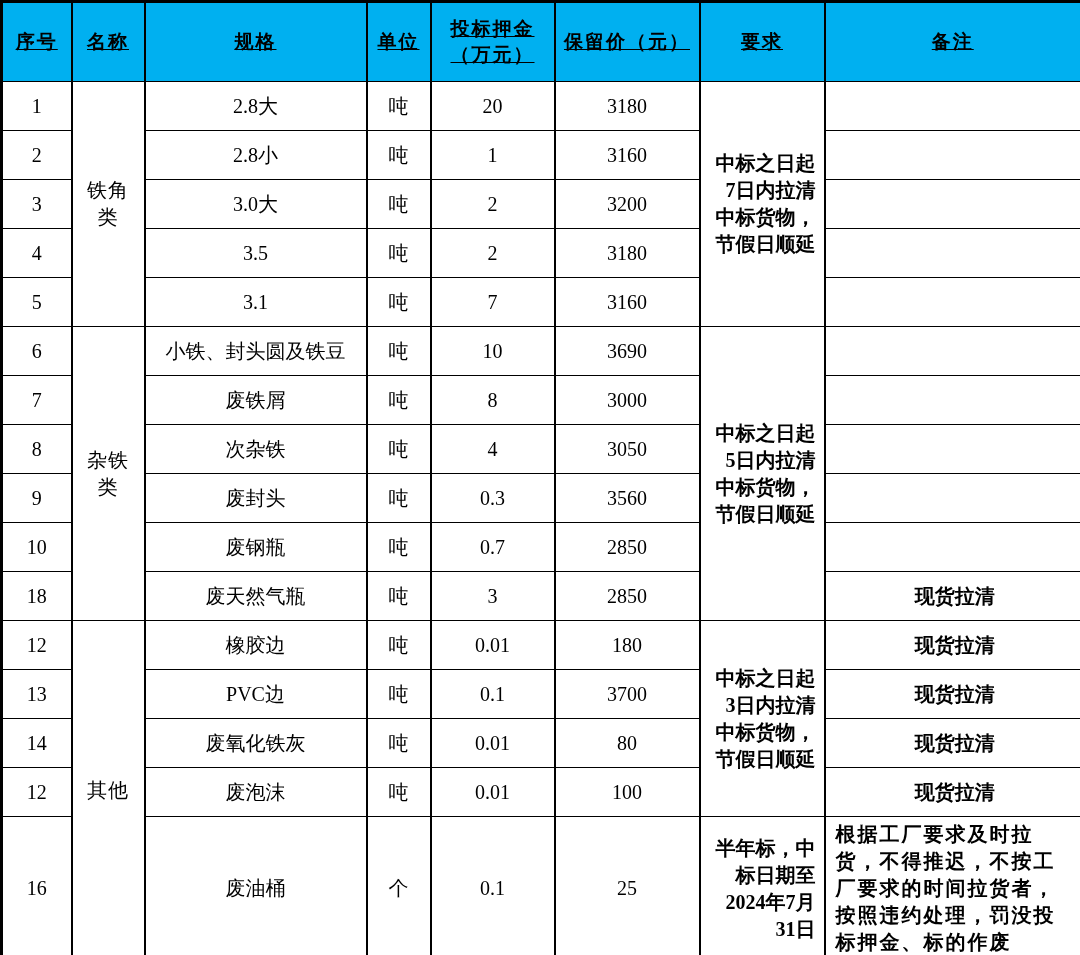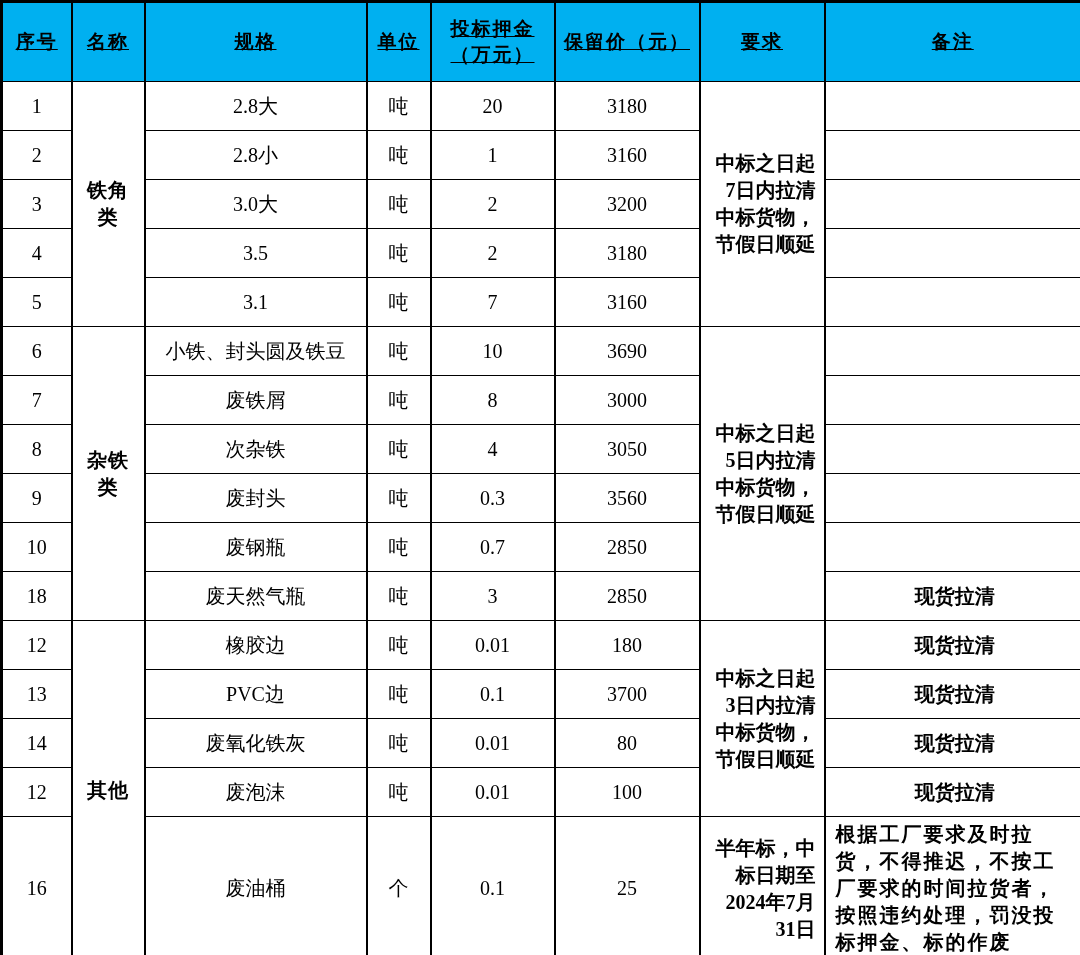--- a/index.html
+++ b/index.html
@@ -29,21 +29,21 @@
   }
   .bid th {
     background: #00B0F0;
     font-weight: bold;
     font-size: 19px;
     letter-spacing: 2px;
     white-space: pre-line;
   }
   .bid tr.hdr  { height: 80px; text-decoration: underline; }
   .bid tr.r    { height: 49px; }
-  .bid td.cat  { white-space: pre-line; letter-spacing: 1px; font-weight: bold; }
+  .bid td.cat  { white-space: pre-line; letter-spacing: 1px; font-weight: normal; }
   .bid td.spec { font-weight: normal; }
   .bid td.req  { text-align: right; padding: 2px 8px 2px 12px; font-weight: bold; }
   .bid td.remark { font-weight: bold; padding-left: 10px; }
   .bid td.remark-long {
     text-align: left;
     padding: 4px 8px 4px 10px;
     letter-spacing: 2px;
     font-weight: bold;
   }
 </style>

